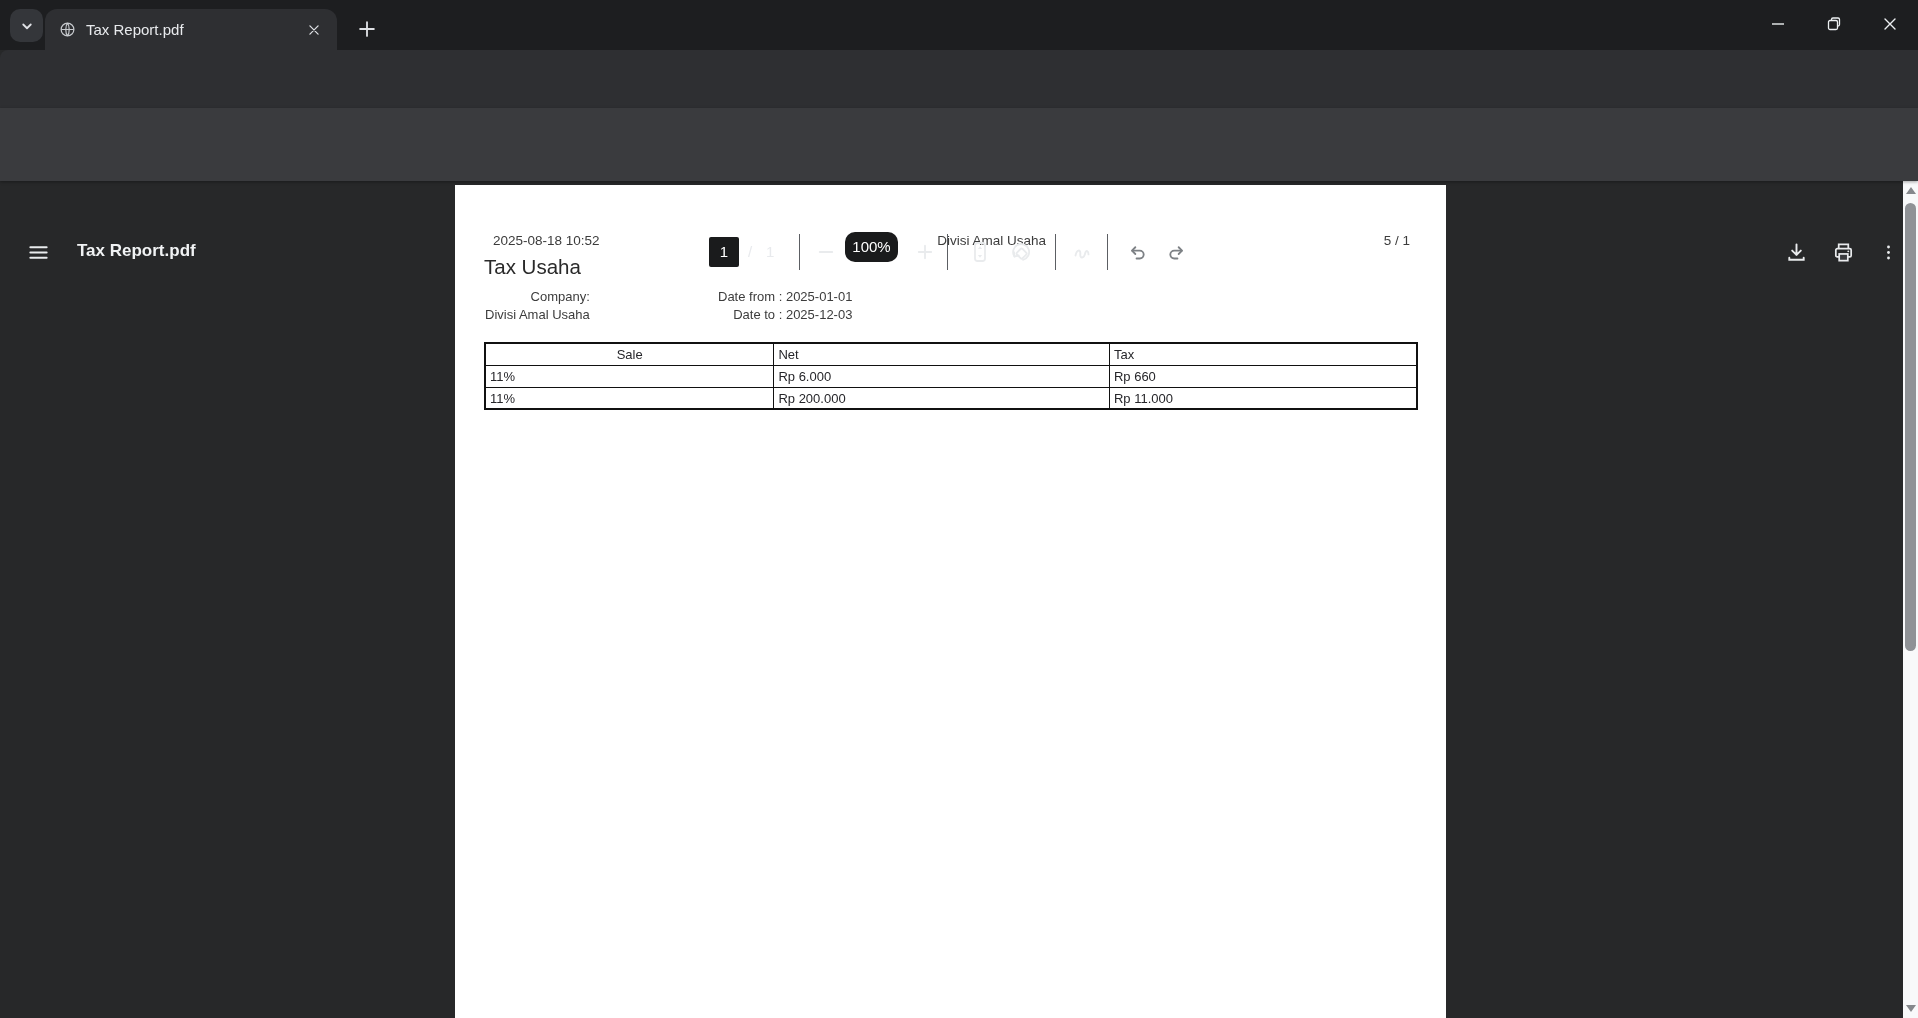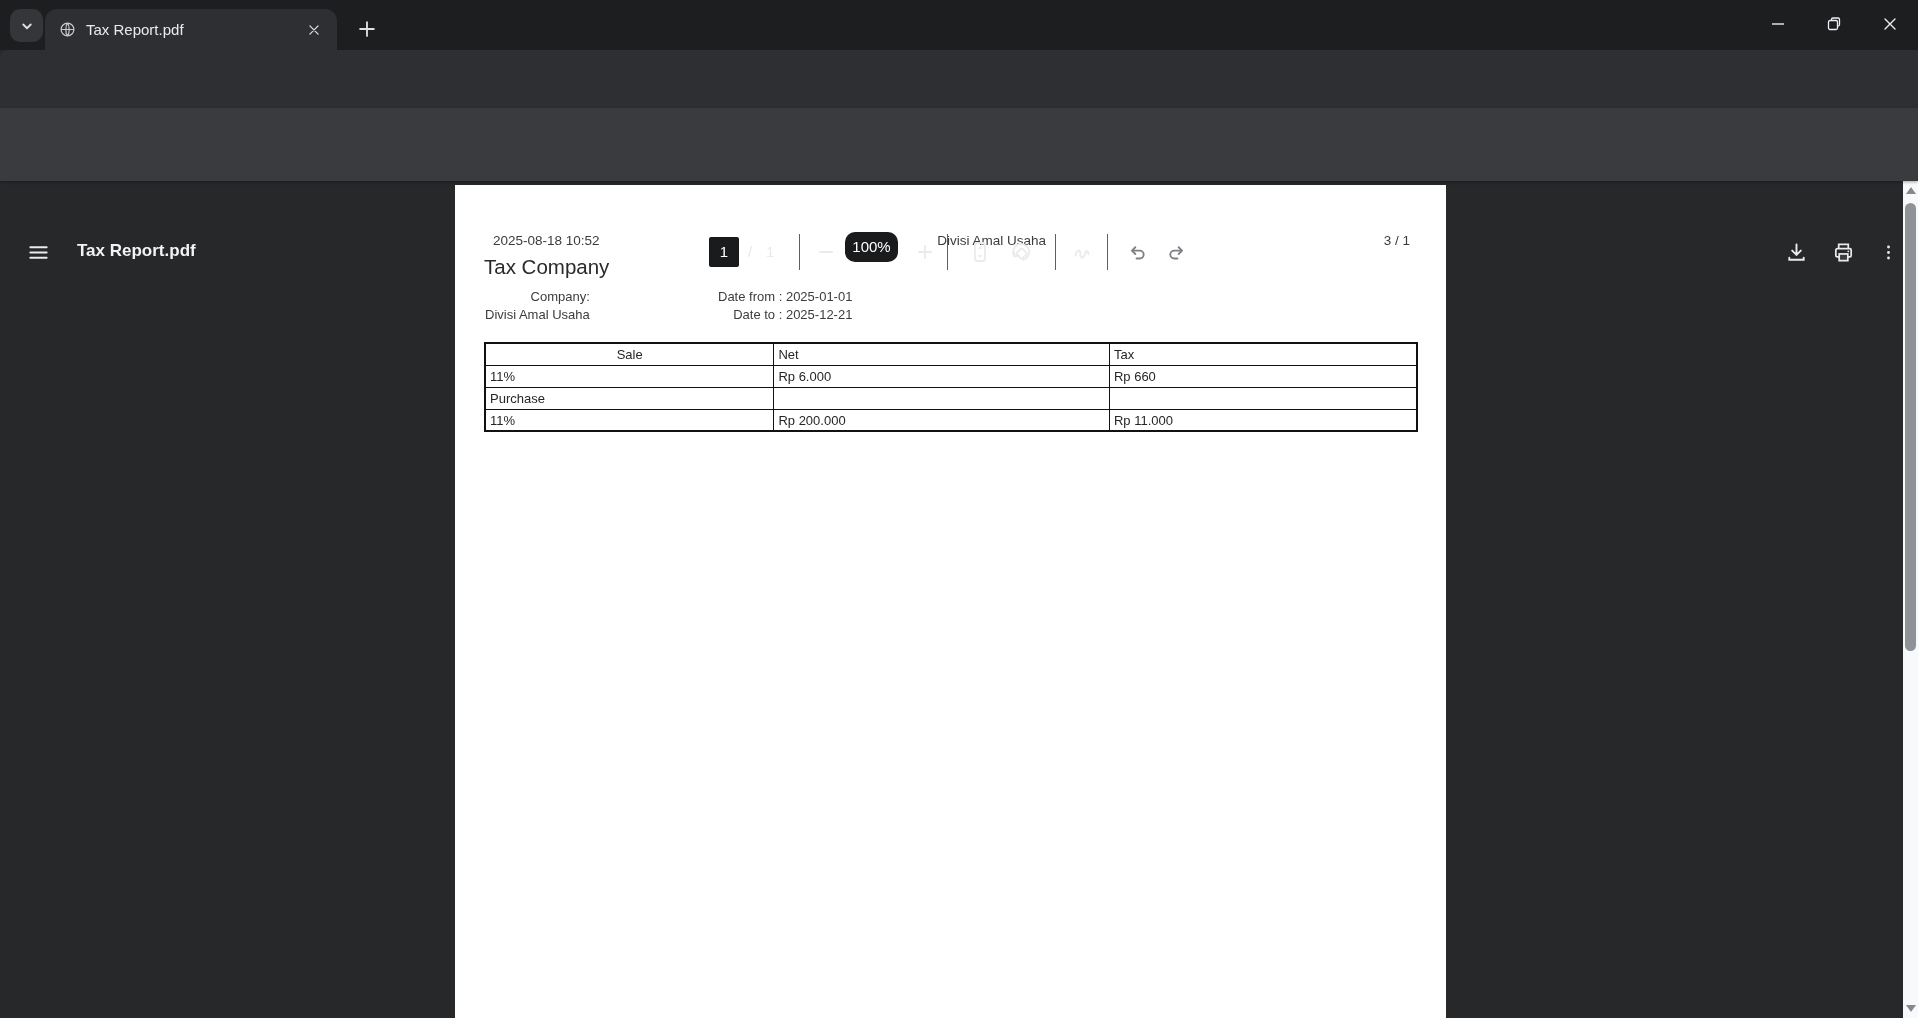--- a/index.html
+++ b/index.html
@@ -334,52 +334,47 @@
     </span>
   </div>
 </div>
 
 <div class="viewer">
   <div class="page">
 
     <div class="doc-header">
       <span>2025-08-18 10:52</span>
       <span class="dh-c">Divisi Amal Usaha</span>
-      <span>3 / 1</span>
-    </div>
-
-    <div class="doc-title">Tax Company</div>
+      <span>5 / 1</span>
+    </div>
+
+    <div class="doc-title">Tax Usaha</div>
 
     <div class="meta meta-left">
       <div>Company:</div>
       <div>Divisi Amal Usaha</div>
     </div>
     <div class="meta meta-right">
       <div>Date from : 2025-01-01</div>
-      <div>Date to : 2025-12-21</div>
+      <div>Date to : 2025-12-03</div>
     </div>
 
     <table class="doc-table">
       <tbody>
         <tr>
           <td class="col-sale">Sale</td>
           <td class="col-net">Net</td>
           <td class="col-tax">Tax</td>
         </tr>
         <tr>
           <td>11%</td>
           <td>Rp 6.000</td>
           <td>Rp 660</td>
         </tr>
         <tr>
-          <td>Purchase</td>
-          <td></td>
-          <td></td>
-        </tr>
-        <tr>
           <td>11%</td>
           <td>Rp 200.000</td>
           <td>Rp 11.000</td>
         </tr>
       </tbody>
     </table>
   </div>
 
   <div class="scrollbar">
     <div class="sb-arrow sb-up">

